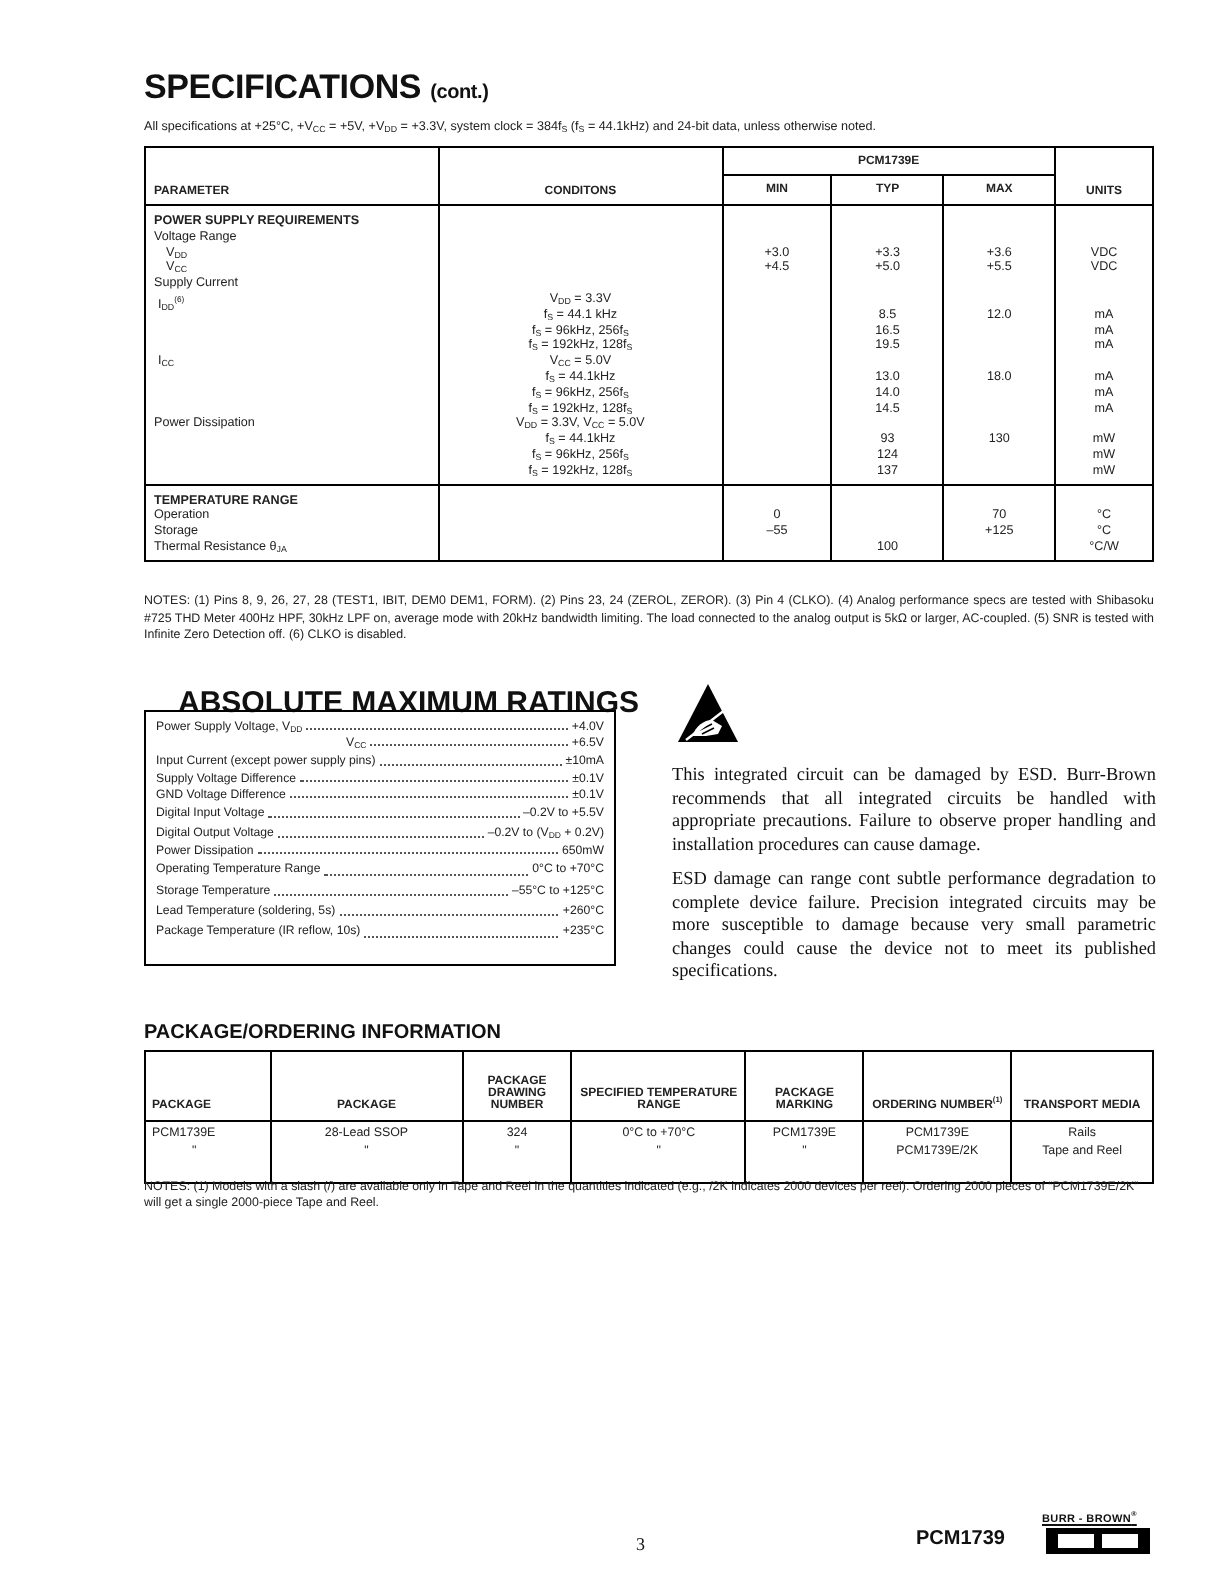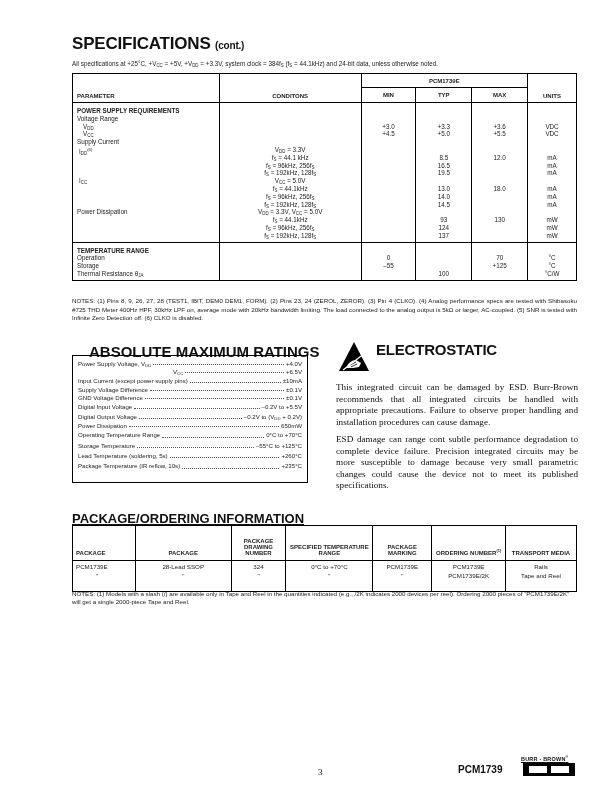--- a/index.html
+++ b/index.html
@@ -31,21 +31,21 @@
   .amr-row { display: flex; height: 10.4px; line-height: 10.4px; white-space: nowrap; }
   .amr-row .lbl { flex: 0 0 auto; }
   .amr-row .dots { flex: 1 1 auto; overflow: hidden; border-bottom: 1px dotted #555; margin: 0 2px 3px 2px; }
   .amr-row .val { flex: 0 0 auto; }
   .amr-row.tight { height: 7.8px; line-height: 7.8px; }
 
   .esd-icon { left: 338px; top: 341px; width: 32px; height: 32px; }
   .esd-title { left: 376px; top: 341px; font-size: 15px; font-weight: bold; line-height: 17px; letter-spacing: -0.2px; }
   .esd-p { left: 336px; width: 242px; font-family: "Liberation Serif", serif; font-size: 9.2px; line-height: 11.5px; text-align: justify; color: #111; }
 
-  .po-title { left: 72px; top: 511px; font-size: 13px; font-weight: bold; text-decoration: underline; }
+  .po-title { left: 72px; top: 511px; font-size: 10px; font-weight: bold; }
   .po { left: 72px; top: 525px; width: 505px; }
   .po th, .po td { border: 1px solid #000; padding: 2px 3px; text-align: center; font-size: 6px; }
   .po th { font-weight: bold; vertical-align: bottom; height: 28px; padding-bottom: 4px; }
   .po th.left, .po td.left { text-align: left; }
   .po td { vertical-align: top; height: 26px; line-height: 8.8px; font-size: 6.2px; }
 
   .notes2 { left: 72px; top: 590px; width: 505px; font-size: 6.2px; line-height: 8.4px; color: #222; }
 
   .pageno { left: 318px; top: 767px; font-family: "Liberation Serif", serif; font-size: 9px; }
   .partno { left: 458px; top: 764px; font-size: 10px; font-weight: bold; }
@@ -284,21 +284,20 @@
 
 <div class="abs esd-icon">
   <svg width="32" height="32" viewBox="0 0 32 32">
     <polygon points="16,1 31,30 1,30" fill="#000"></polygon>
     <path d="M8,27 C10,22 14,19 18,19 L23,22 L21,26 L15,27 Z" fill="#fff"></path>
     <path d="M12,24 L18,21 M13,26 L19,23" stroke="#000" stroke-width="0.8" fill="none"></path>
     <line x1="5" y1="29" x2="27" y2="12" stroke="#fff" stroke-width="1.2"></line>
   </svg>
 </div>
 <div class="abs esd-title">
-  <div>ELECTROSTATIC</div>
 </div>
 <div class="abs esd-p" style="top:382px">This integrated circuit can be damaged by ESD. Burr-Brown recommends that all integrated circuits be handled with appropriate precautions. Failure to observe proper handling and installation procedures can cause damage.</div>
 <div class="abs esd-p" style="top:434px">ESD damage can range cont subtle performance degradation to complete device failure. Precision integrated circuits may be more susceptible to damage because very small parametric changes could cause the device not to meet its published specifications.</div>
 
 <div class="abs po-title">PACKAGE/ORDERING INFORMATION</div>
 <table class="abs po">
   <colgroup>
     <col style="width:63px">
       <col style="width:96px">
       <col style="width:55px">

